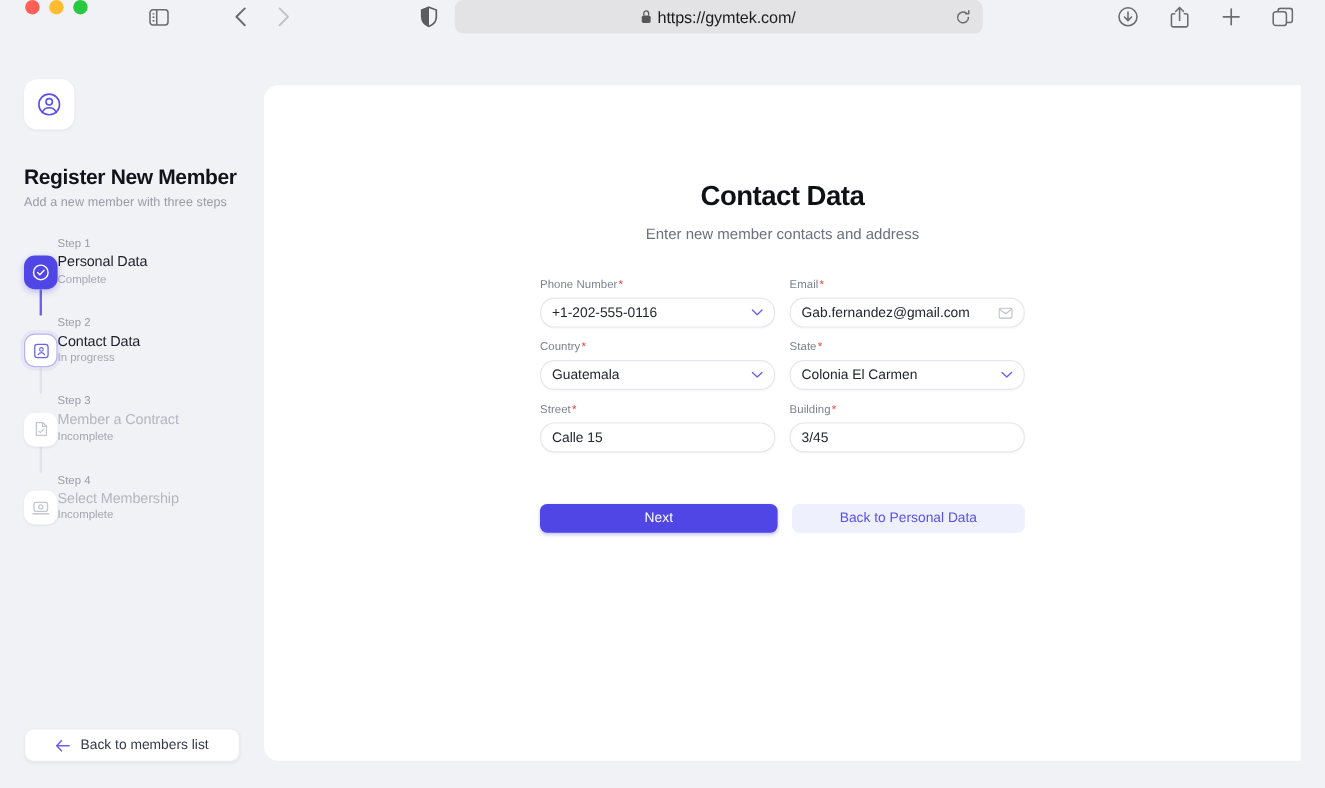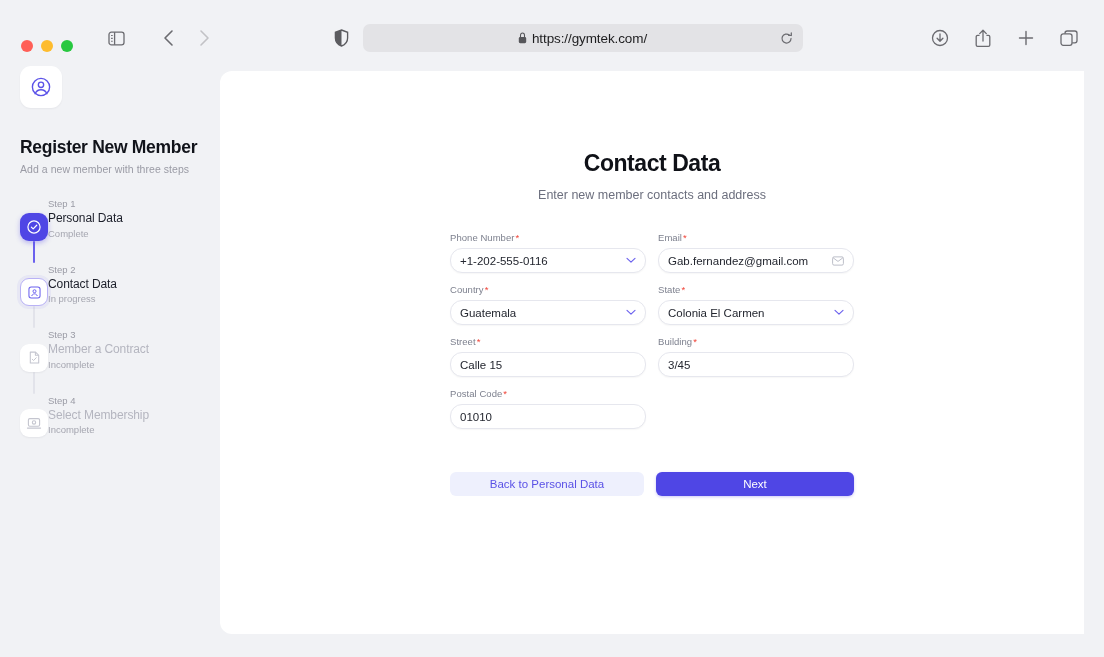--- a/index.html
+++ b/index.html
@@ -8,23 +8,23 @@
     background: #f1f2f5;
     font-family: "Liberation Sans", sans-serif;
     overflow: hidden;
     -webkit-font-smoothing: antialiased;
   }
 
   
   .browser-chrome {
     height: 52px; width: 1104px;
     background: #f1f2f5;
-    display: flex; align-items: flex-end;
+    display: flex; align-items: flex-start;
     padding: 0 16px;
-    gap: 0;
+    gap: 16px;
   }
   .traffic-lights { display: flex; gap: 8px; align-items: center; margin-left: 5px; }
   .tl { width: 12px; height: 12px; border-radius: 50%; }
   .tl-red { background: #ff5f57; }
   .tl-yellow { background: #febc2e; }
   .tl-green { background: #28c840; }
 
   .chrome-btn {
     width: 30px; height: 28px;
     display: flex; align-items: center; justify-content: center;
@@ -370,20 +370,28 @@
         </div>
         <div class="step-text">
           <div class="step-num">Step 4</div>
           <div class="step-name muted">Select Membership</div>
           <div class="step-state">Incomplete</div>
         </div>
       </div>
 
     </div>
 
+    <div class="back-members">
+      <span class="back-arrow">
+        <svg width="13" height="11" viewBox="0 0 14 12" fill="none">
+          <path d="M12.6 6 H1.6 M5.6 1.4 L1.2 6 L5.6 10.6" stroke="currentColor" stroke-width="1.35" stroke-linecap="round" stroke-linejoin="round"></path>
+        </svg>
+      </span>
+      <span>Back to members list</span>
+    </div>
   </div>
 
   <div class="card">
 
     <div class="form-head">
       <div class="form-title">Contact Data</div>
       <div class="form-sub">Enter new member contacts and address</div>
     </div>
 
     <div class="form-grid">
@@ -456,30 +464,22 @@
 
       <div class="field">
         <div class="field-label">
           <span>Building</span><span class="req">*</span>
         </div>
         <div class="input-box">
           <span class="input-val">3/45</span>
         </div>
       </div>
 
-      <div class="field">
-        <div class="field-label">
-          <span>Postal Code</span><span class="req">*</span>
-        </div>
-        <div class="input-box">
-          <span class="input-val">01010</span>
-        </div>
-      </div>
 
     </div>
 
     <div class="actions">
+      <div class="btn btn-primary wide">Next</div>
       <div class="btn btn-secondary wide">Back to Personal Data</div>
-      <div class="btn btn-primary wide">Next</div>
     </div>
 
   </div>
 </div>
 
 </body></html>

